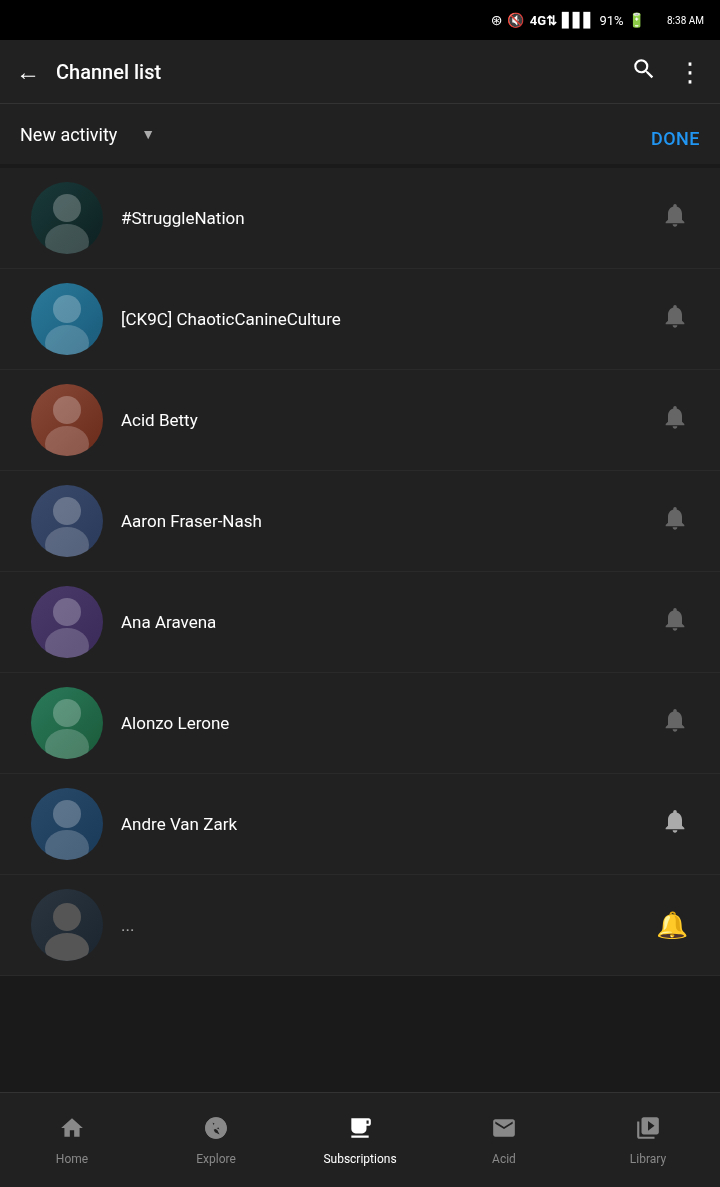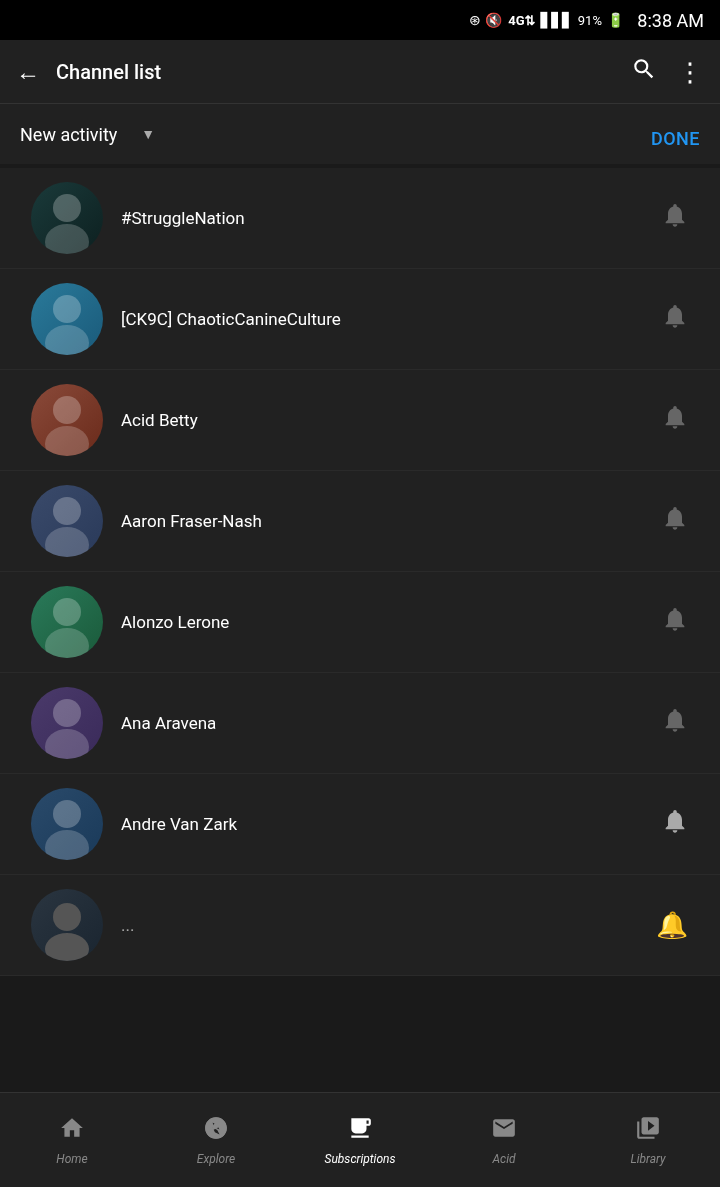--- a/index.html
+++ b/index.html
@@ -152,21 +152,20 @@
     }
     .nav-item {
       flex: 1;
       display: flex;
       flex-direction: column;
       align-items: center;
       justify-content: center;
       gap: 5px;
       cursor: pointer;
       padding: 10px 0;
-      font-style: italic;
     }
     .nav-icon {
       font-size: 26px;
       color: #888;
     }
     .nav-icon.active {
       color: #fff;
     }
     .nav-label {
       font-size: 12px;
@@ -186,21 +185,21 @@
 <body>
 
 <div class="status-bar">
   <div class="status-icons">
     <span style="font-size:14px;">⊛</span>
     <span style="font-size:14px;">🔇</span>
     <span style="font-size:13px; font-weight:bold;">4G⇅</span>
     <span style="font-size:14px;">▋▋▋</span>
     <span style="font-size:13px;">91%</span>
     <span style="font-size:14px;">🔋</span>
-    <span style="font-size:18px; margin-left:8px;">8:38 AM</span>
+    <span style="font-size:10px; margin-left:16px;">8:38 AM</span>
   </div>
 </div>
 
 <div class="app-bar">
   <span class="app-bar-back">←</span>
   <span class="app-bar-title">Channel list</span>
   <div class="app-bar-icons">
     <span class="app-bar-icon">
       <svg class="svg-icon" viewBox="0 0 24 24" fill="white">
         <path d="M15.5 14h-.79l-.28-.27A6.471 6.471 0 0 0 16 9.5 6.5 6.5 0 1 0 9.5 16c1.61 0 3.09-.59 4.23-1.57l.27.28v.79l5 4.99L20.49 19l-4.99-5zm-6 0C7.01 14 5 11.99 5 9.5S7.01 5 9.5 5 14 7.01 14 9.5 11.99 14 9.5 14z"></path>
@@ -261,39 +260,39 @@
           <circle cx="36" cy="26" r="14" fill="rgba(255,255,255,0.25)"></circle>
           <ellipse cx="36" cy="60" rx="22" ry="18" fill="rgba(255,255,255,0.2)"></ellipse>
         </svg>
       </div>
       <span class="channel-name">Aaron Fraser-Nash</span>
       <span class="bell-icon "><svg width="28" height="28" viewBox="0 0 24 24" fill="#666">
            <path d="M12 22c1.1 0 2-.9 2-2h-4c0 1.1.9 2 2 2zm6-6v-5c0-3.07-1.64-5.64-4.5-6.32V4c0-.83-.67-1.5-1.5-1.5s-1.5.67-1.5 1.5v.68C7.63 5.36 6 7.92 6 11v5l-2 2v1h16v-1l-2-2z"></path>
          </svg></span>
     </div>
     <div class="channel-item">
+      <div class="channel-avatar" style="background: linear-gradient(135deg, #4a3a6a, #3a2a5a); font-size: 22px; font-weight: bold; color: rgba(255,255,255,0.6);">
+        <svg width="72" height="72" viewBox="0 0 72 72">
+          <circle cx="36" cy="26" r="14" fill="rgba(255,255,255,0.25)"></circle>
+          <ellipse cx="36" cy="60" rx="22" ry="18" fill="rgba(255,255,255,0.2)"></ellipse>
+        </svg>
+      </div>
+      <span class="channel-name">Ana Aravena</span>
+      <span class="bell-icon "><svg width="28" height="28" viewBox="0 0 24 24" fill="#666">
+           <path d="M12 22c1.1 0 2-.9 2-2h-4c0 1.1.9 2 2 2zm6-6v-5c0-3.07-1.64-5.64-4.5-6.32V4c0-.83-.67-1.5-1.5-1.5s-1.5.67-1.5 1.5v.68C7.63 5.36 6 7.92 6 11v5l-2 2v1h16v-1l-2-2z"></path>
+         </svg></span>
+    </div>
+    <div class="channel-item">
       <div class="channel-avatar" style="background: linear-gradient(135deg, #2a7a5a, #1a5a3a); font-size: 22px; font-weight: bold; color: rgba(255,255,255,0.6);">
         <svg width="72" height="72" viewBox="0 0 72 72">
           <circle cx="36" cy="26" r="14" fill="rgba(255,255,255,0.25)"></circle>
           <ellipse cx="36" cy="60" rx="22" ry="18" fill="rgba(255,255,255,0.2)"></ellipse>
         </svg>
       </div>
       <span class="channel-name">Alonzo Lerone</span>
-      <span class="bell-icon "><svg width="28" height="28" viewBox="0 0 24 24" fill="#666">
-           <path d="M12 22c1.1 0 2-.9 2-2h-4c0 1.1.9 2 2 2zm6-6v-5c0-3.07-1.64-5.64-4.5-6.32V4c0-.83-.67-1.5-1.5-1.5s-1.5.67-1.5 1.5v.68C7.63 5.36 6 7.92 6 11v5l-2 2v1h16v-1l-2-2z"></path>
-         </svg></span>
-    </div>
-    <div class="channel-item">
-      <div class="channel-avatar" style="background: linear-gradient(135deg, #4a3a6a, #3a2a5a); font-size: 22px; font-weight: bold; color: rgba(255,255,255,0.6);">
-        <svg width="72" height="72" viewBox="0 0 72 72">
-          <circle cx="36" cy="26" r="14" fill="rgba(255,255,255,0.25)"></circle>
-          <ellipse cx="36" cy="60" rx="22" ry="18" fill="rgba(255,255,255,0.2)"></ellipse>
-        </svg>
-      </div>
-      <span class="channel-name">Ana Aravena</span>
       <span class="bell-icon "><svg width="28" height="28" viewBox="0 0 24 24" fill="#666">
            <path d="M12 22c1.1 0 2-.9 2-2h-4c0 1.1.9 2 2 2zm6-6v-5c0-3.07-1.64-5.64-4.5-6.32V4c0-.83-.67-1.5-1.5-1.5s-1.5.67-1.5 1.5v.68C7.63 5.36 6 7.92 6 11v5l-2 2v1h16v-1l-2-2z"></path>
          </svg></span>
     </div>
     <div class="channel-item">
       <div class="channel-avatar" style="background: linear-gradient(135deg, #2a4a6a, #1a3a5a); font-size: 22px; font-weight: bold; color: rgba(255,255,255,0.6);">
         <svg width="72" height="72" viewBox="0 0 72 72">
           <circle cx="36" cy="26" r="14" fill="rgba(255,255,255,0.25)"></circle>
           <ellipse cx="36" cy="60" rx="22" ry="18" fill="rgba(255,255,255,0.2)"></ellipse>
         </svg>

